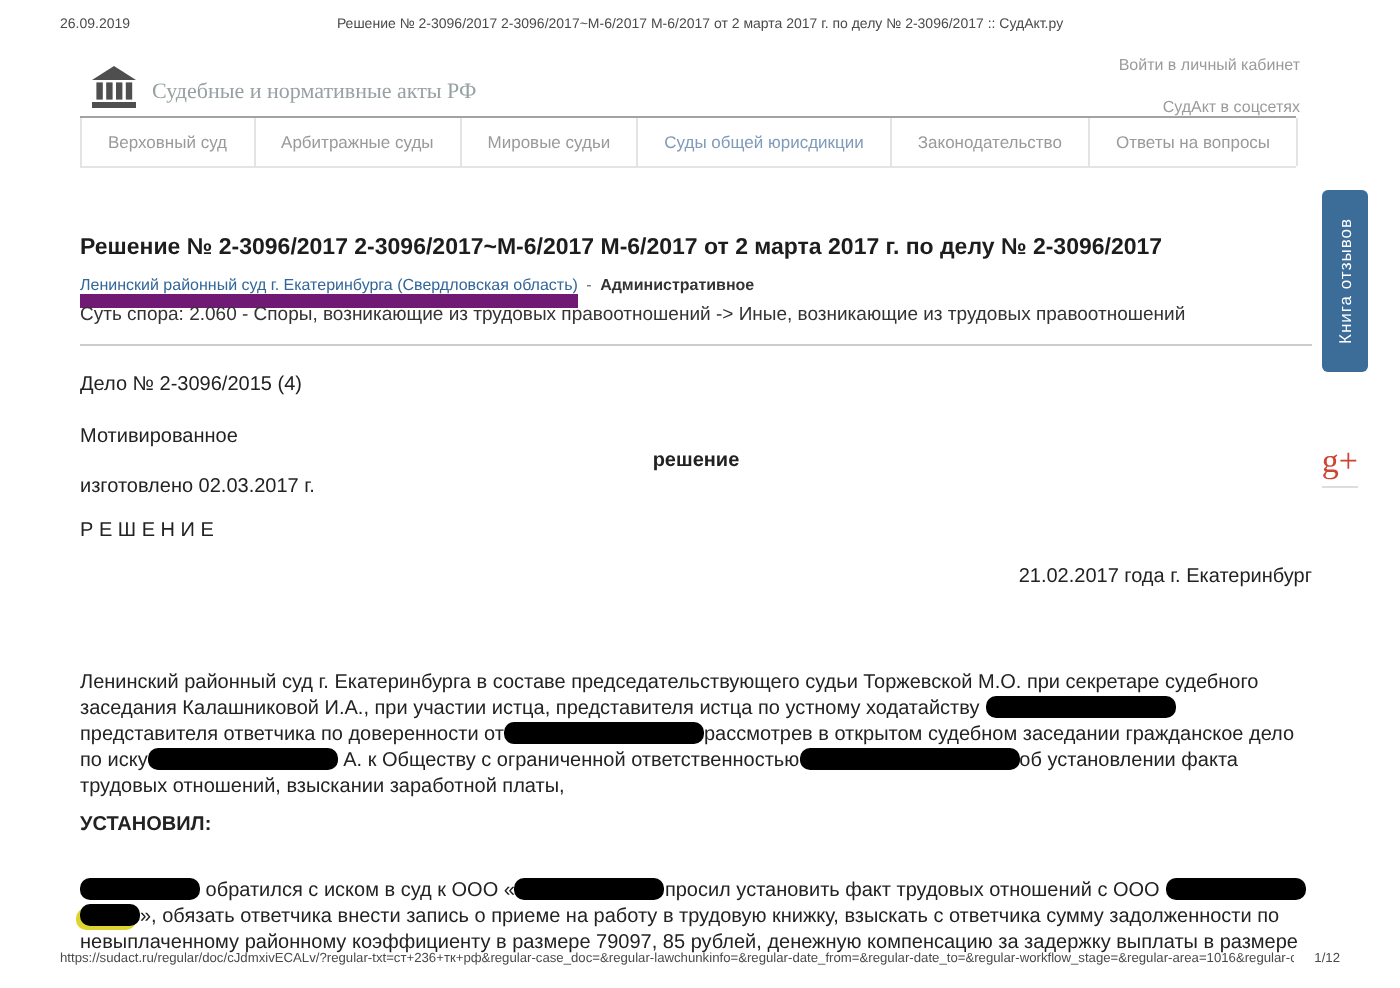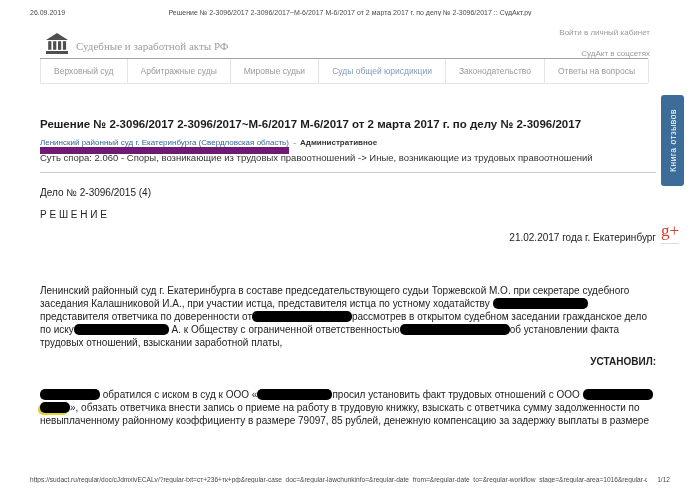--- a/index.html
+++ b/index.html
@@ -61,21 +61,21 @@
   .rule { border:none; border-top:1px solid #cccccc; margin-top:9px; }
 
   .body-text { font-size:10px; line-height:13px; color:#222; }
   .case-no { margin-top:13px; }
   .motivated { margin-top:14px; line-height:12.5px; }
   .motivated .center-b { text-align:center; font-weight:bold; }
   .reshenie { margin-top:9px; }
   .in-name { margin-top:10px; }
   .date-place { margin-top:10px;text-align:right; }
   .para-court { margin-top:40px; }
-  .ustanovil { margin-top:6px; text-align:right; font-weight:bold; }
+  .ustanovil { margin-top:6px; text-align:left; font-weight:bold; }
   .para-claim { margin-top:20px; }
 
   .redact { display:inline-block; height:11px; background:#000; border-radius:5px; vertical-align:middle; position:relative; top:-1px; }
   .redact.hl { box-shadow:-2px 2px 0 0 #ddd52e; }
 </style>
 </head>
 <body>
 
 <div class="print-header">
   <span class="ph-date">26.09.2019</span>
@@ -86,21 +86,21 @@
   <span>
     <svg class="logo-icon" viewBox="0 0 22 21">
       <polygon points="11,0 22,7 0,7" fill="#4f4f4f"></polygon>
       <rect x="2.2" y="8.2" width="3.2" height="8.6" fill="#4f4f4f"></rect>
       <rect x="7.1" y="8.2" width="3.2" height="8.6" fill="#4f4f4f"></rect>
       <rect x="12" y="8.2" width="3.2" height="8.6" fill="#4f4f4f"></rect>
       <rect x="16.9" y="8.2" width="3.2" height="8.6" fill="#4f4f4f"></rect>
       <rect x="0" y="18" width="22" height="3" fill="#4f4f4f"></rect>
     </svg>
   </span>
-  <span class="logo-text">Судебные и заработной акты РФ</span>
+  <span class="logo-text">Судебные и нормативные акты РФ</span>
 </div>
 <div class="hdr-link hdr-login">Войти в личный кабинет</div>
 <div class="hdr-link hdr-social">СудАкт в соцсетях</div>
 
 <div class="nav">
   <div class="nav-item">Верховный суд</div>
   <div class="nav-item">Арбитражные суды</div>
   <div class="nav-item">Мировые судьи</div>
   <div class="nav-item active">Суды общей юрисдикции</div>
   <div class="nav-item">Законодательство</div>
@@ -118,20 +118,25 @@
     <span class="crumb-sep">-</span>
     <span class="crumb-cat">Административное</span>
   </div>
 
   <div class="dispute">Суть спора: 2.060 - Споры, возникающие из трудовых правоотношений -&gt; Иные, возникающие из трудовых правоотношений</div>
 
   <hr class="rule">
 
   <div class="body-text case-no">Дело № 2-3096/2015 (4)</div>
 
+  <div class="body-text motivated">
+    <div>Мотивированное</div>
+    <div class="center-b">решение</div>
+    <div>изготовлено 02.03.2017 г.</div>
+  </div>
 
   <div class="body-text reshenie">Р Е Ш Е Н И Е</div>
   <div class="body-text date-place">21.02.2017 года г. Екатеринбург</div>
 
   <div class="body-text para-court">Ленинский районный суд г. Екатеринбурга в составе председательствующего судьи Торжевской М.О. при секретаре судебного заседания Калашниковой И.А., при участии истца, представителя истца по устному ходатайству <span class="redact" style="width: 95px;"></span>представителя ответчика по доверенности от<span class="redact" style="width: 100px;"></span>рассмотрев в открытом судебном заседании гражданское дело по иску<span class="redact" style="width: 95px;"></span> А. к Обществу с ограниченной ответственностью<span class="redact" style="width: 110px;"></span>об установлении факта трудовых отношений, взыскании заработной платы,</div>
 
   <div class="body-text ustanovil">УСТАНОВИЛ:</div>
 
   <div class="body-text para-claim"><span class="redact" style="width: 60px;"></span> обратился с иском в суд к ООО «<span class="redact" style="width: 75px;"></span>просил установить факт трудовых отношений с ООО <span class="redact" style="width: 70px;"></span> <span class="redact hl" style="width: 30px;"></span>», обязать ответчика внести запись о приеме на работу в трудовую книжку, взыскать с ответчика сумму задолженности по невыплаченному районному коэффициенту в размере 79097, 85 рублей, денежную компенсацию за задержку выплаты в размере</div>
 </div>

